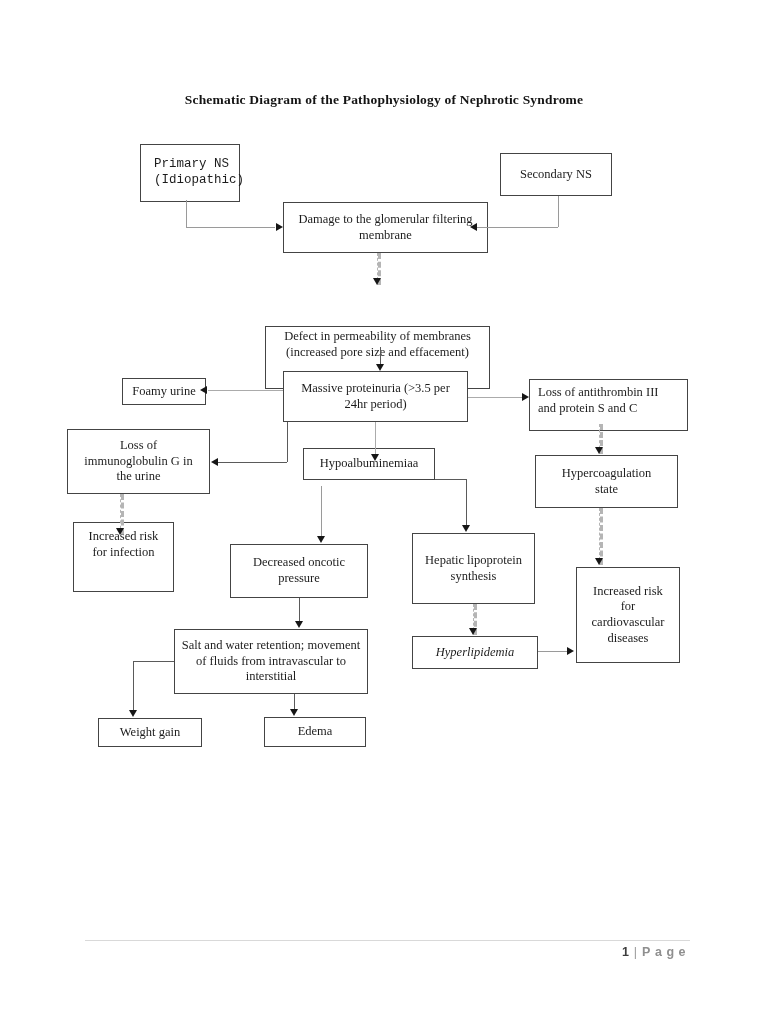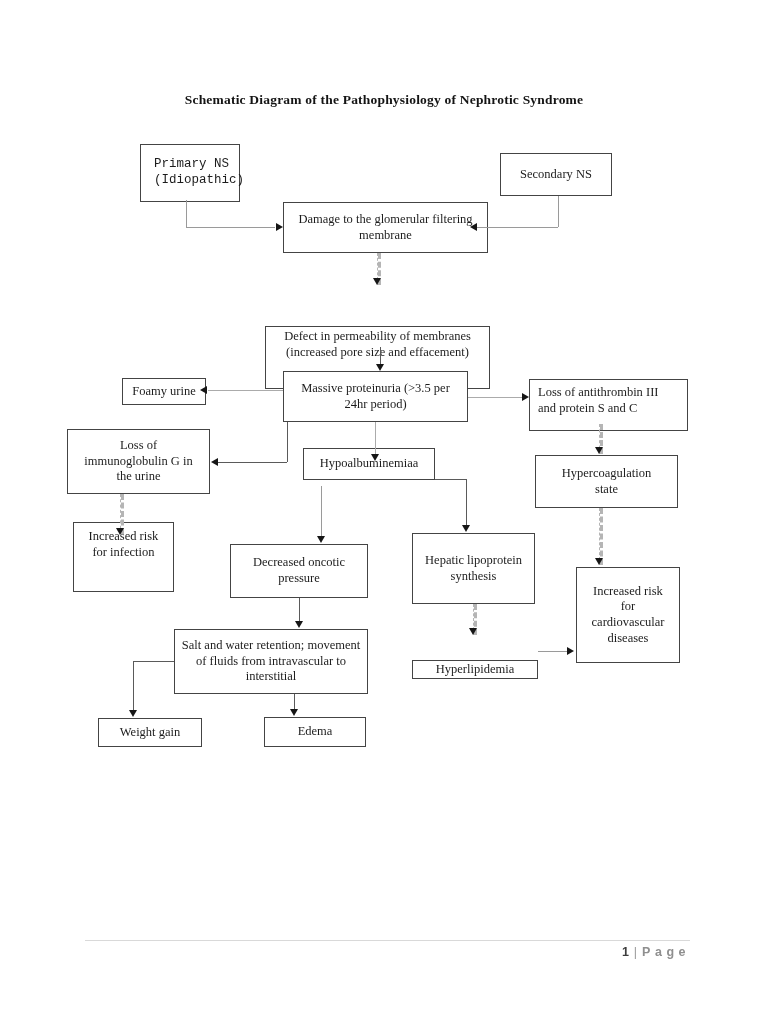--- a/index.html
+++ b/index.html
@@ -46,21 +46,21 @@
   <div class="node" style="left:98px;top:378px;width:84px;height:27px;margin-left:24px;">Foamy urine</div>
   <div class="node" style="left:283px;top:371px;width:185px;height:51px;">Massive proteinuria (&gt;3.5 per 24hr period)</div>
   <div class="node al at" style="left:529px;top:372px;width:159px;height:52px;padding:5px 8px;margin-top:7px;">Loss of antithrombin III and protein S and C</div>
   <div class="node" style="left:67px;top:429px;width:143px;height:65px;padding:2px 12px;">Loss of immunoglobulin G in the urine</div>
   <div class="node" style="left:303px;top:448px;width:132px;height:32px;">Hypoalbuminemiaa</div>
   <div class="node" style="left:535px;top:455px;width:143px;height:53px;padding:2px 16px;">Hypercoagulation state</div>
   <div class="node at" style="left:73px;top:514px;width:101px;height:70px;padding-top:6px;margin-top:8px;">Increased risk for infection</div>
   <div class="node" style="left:230px;top:544px;width:138px;height:54px;">Decreased oncotic pressure</div>
   <div class="node" style="left:412px;top:533px;width:123px;height:71px;padding:2px 12px;">Hepatic lipoprotein synthesis</div>
   <div class="node" style="left:576px;top:567px;width:104px;height:96px;">Increased risk for cardiovascular diseases</div>
-  <div class="node" style="left:412px;top:660px;width:126px;height:19px;">Hyperlipidemia</div>
+  <div class="node" style="left:412px;top:636px;width:126px;height:33px;font-style:italic;">Hyperlipidemia</div>
   <div class="node" style="left:174px;top:629px;width:194px;height:65px;padding:2px 5px;">Salt and water retention; movement of fluids from intravascular to interstitial</div>
   <div class="node" style="left:98px;top:718px;width:104px;height:29px;">Weight gain</div>
   <div class="node" style="left:243px;top:717px;width:102px;height:30px;margin-left:21px;">Edema</div>
 
   <div class="vl" style="left:186px;top:200px;height:27px;"></div>
   <div class="hl" style="left:186px;top:227px;width:89px;"></div>
   <div class="ah right" style="left:276px;top:223px;"></div>
 
   <div class="vl" style="left:558px;top:196px;height:31px;"></div>
   <div class="hl" style="left:477px;top:227px;width:81px;"></div>

